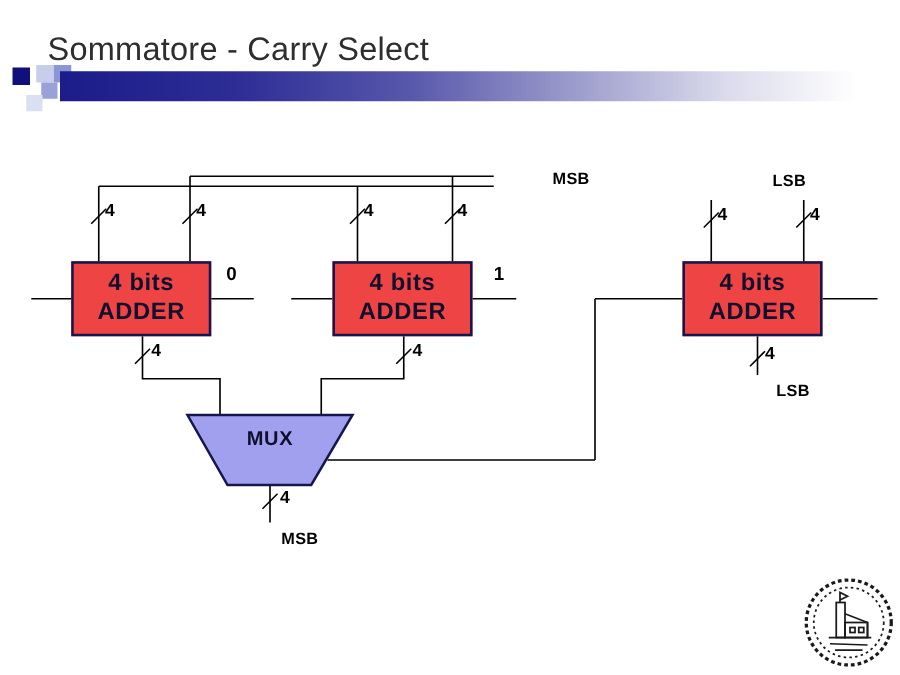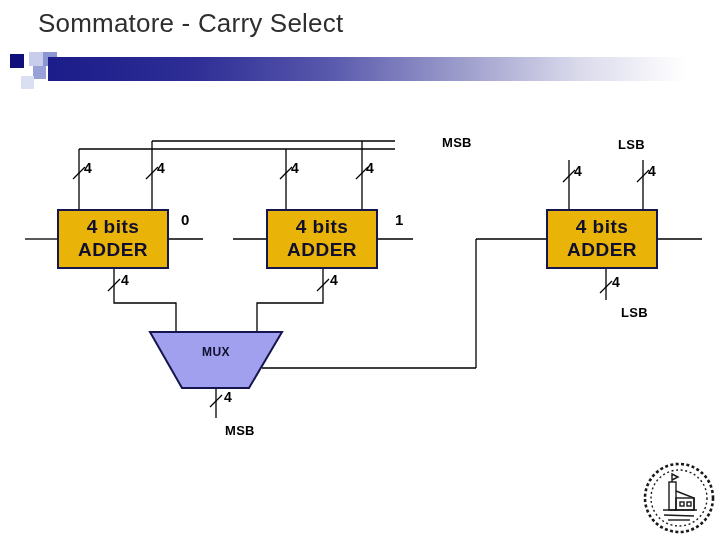--- a/index.html
+++ b/index.html
@@ -1,51 +1,51 @@
 <!DOCTYPE html>
 <html><head>
 <meta charset="utf-8">
 <style>
   html,body{margin:0;padding:0;background:#fff;}
   .slide{
     position:relative;width:720px;height:540px;background:#ffffff;
     font-family:"Liberation Sans", sans-serif;overflow:hidden;
   }
   .slide-title{
-    position:absolute;left:38px;top:8px;margin:0;
+    position:absolute;left:38px;top:24px;margin:0;
     font-size:26px;font-weight:400;color:#2e2e2e;letter-spacing:0.2px;
   }
   
   .accent-bar{
     position:absolute;left:48px;top:57px;width:664px;height:24px;
     background:linear-gradient(to right,#1c1c8a 0%,#2e2e96 22%,#5757ac 42%,#9c9ccc 62%,#dadaec 80%,#ffffff 96%);
   }
   .sq{position:absolute;}
   .sq1{left:10px;top:54px;width:14px;height:14px;background:#10107a;}
   .sq2{left:29px;top:52px;width:14px;height:14px;background:#c8cdec;}
   .sq3{left:43px;top:52px;width:14px;height:14px;background:#8c96d2;}
   .sq4{left:33px;top:66px;width:13px;height:13px;background:#99a2d8;}
   .sq5{left:21px;top:76px;width:13px;height:13px;background:#dbdff2;}
 
   .wires{position:absolute;left:0;top:0;width:720px;height:540px;}
 
   .block{
     position:absolute;width:112px;height:60px;box-sizing:border-box;
-    background:#eab308;border:2px solid #16164e;
+    background:#ef4444;border:2px solid #16164e;
     display:flex;flex-direction:column;align-items:center;justify-content:center;
     color:#10102e;font-size:19px;font-weight:700;line-height:1.2;letter-spacing:0.5px;
   }
   .block-l{left:57px;top:209px;}
   .block-m{left:266px;top:209px;}
   .block-r{left:546px;top:209px;}
 
   .mux-label{
     position:absolute;left:150px;top:332px;width:132px;height:40px;
     display:flex;align-items:center;justify-content:center;
-    color:#10102e;font-size:12px;font-weight:700;letter-spacing:0.5px;
+    color:#10102e;font-size:16px;font-weight:700;letter-spacing:0.5px;
   }
 
   .lbl{
     position:absolute;color:#000;font-size:14px;font-weight:700;white-space:nowrap;
   }
   .lbl-bus{font-size:14px;}
   .lbl-sig{font-size:13px;letter-spacing:0.3px;padding-left:28px;}
   .lbl-carry{font-size:15px;}
 
   .seal{position:absolute;left:640px;top:458px;}

